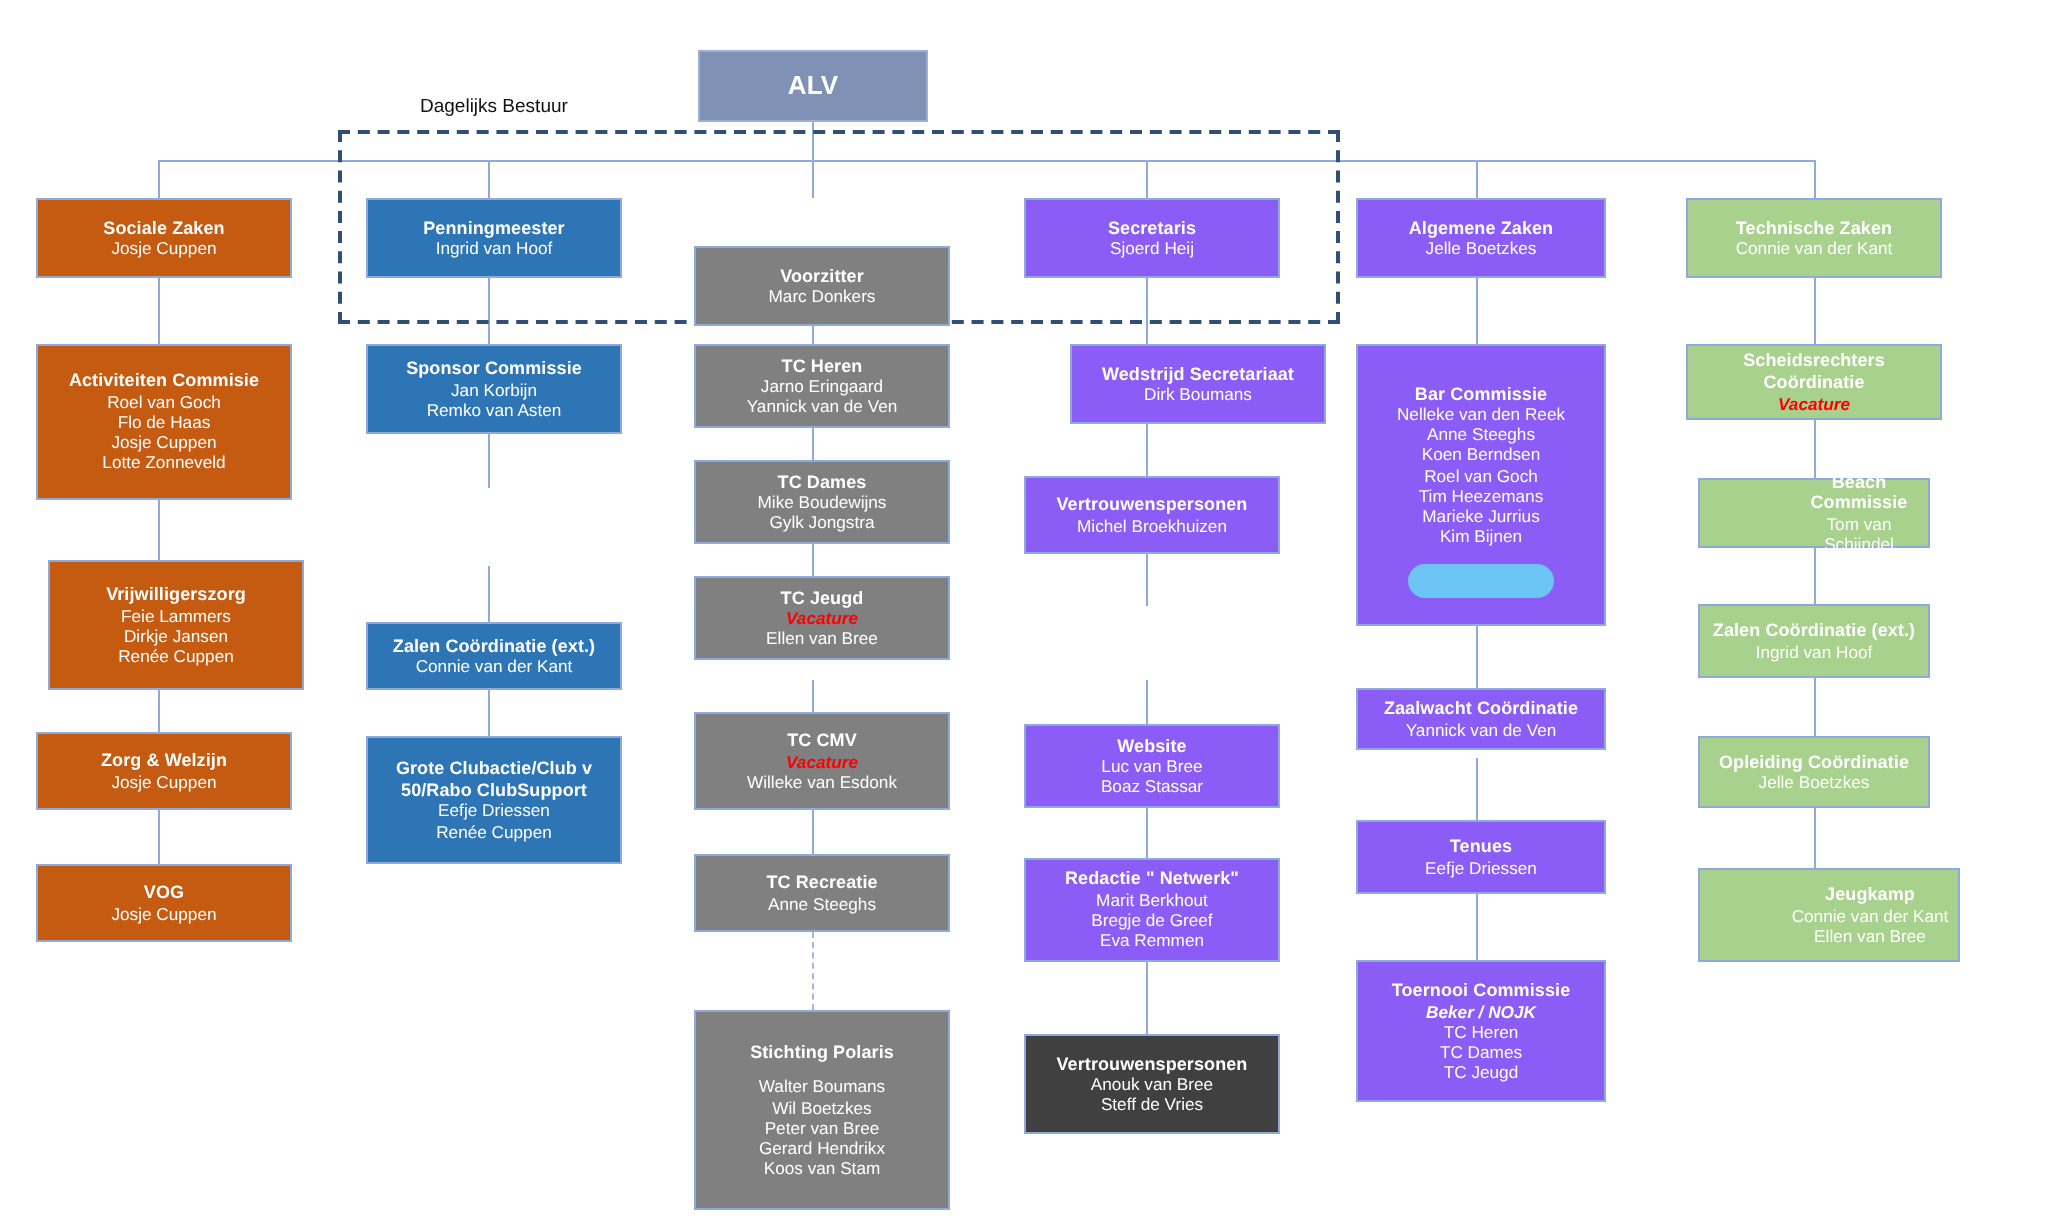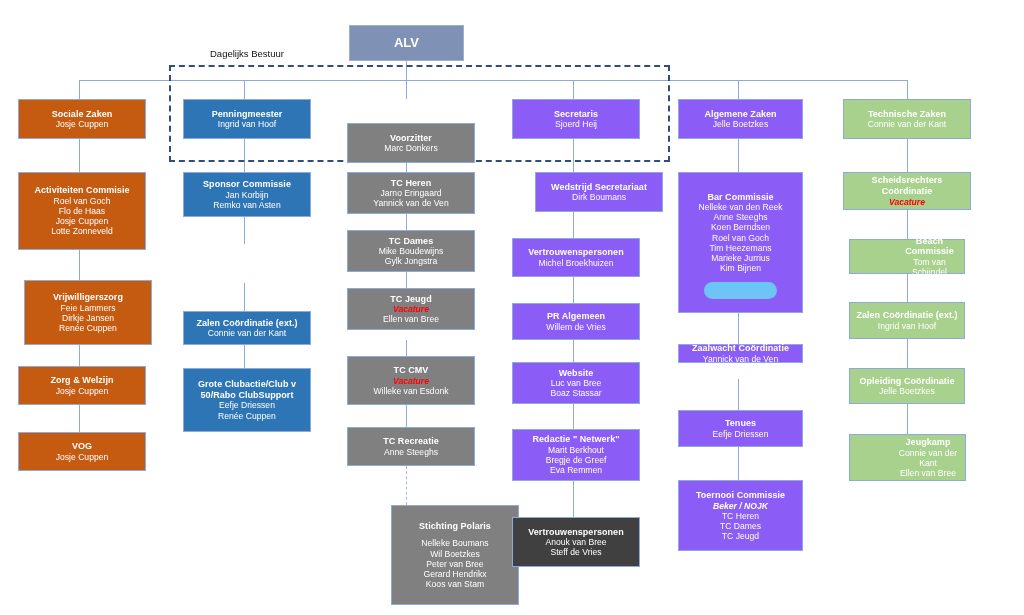--- a/index.html
+++ b/index.html
@@ -268,44 +268,40 @@
     <div class="title">TC CMV</div>
     <div class="vacature">Vacature</div>
     <div class="member">Willeke van Esdonk</div>
   </div>
 
   <div class="node c-gray" style="left:347px; top:427px; width:128px; height:39px;">
     <div class="title">TC Recreatie</div>
     <div class="member">Anne Steeghs</div>
   </div>
 
-  <div class="node c-gray" style="left:347px; top:505px; width:128px; height:100px;margin-left:44px;">
+  <div class="node c-gray" style="left:347px; top:505px; width:128px; height:100px;">
     <div class="title">Stichting Polaris</div>
     <div class="spacer"></div>
-    <div class="member">Nelleke Boumans</div>
+    <div class="member">Walter Boumans</div>
     <div class="member">Wil Boetzkes</div>
     <div class="member">Peter van Bree</div>
     <div class="member">Gerard Hendrikx</div>
     <div class="member">Koos van Stam</div>
   </div>
 
   <div class="node c-gold" style="left:512px; top:172px; width:128px; height:40px;margin-left:23px;">
     <div class="title">Wedstrijd Secretariaat</div>
     <div class="member">Dirk Boumans</div>
   </div>
 
   <div class="node c-gold" style="left:512px; top:238px; width:128px; height:39px;">
     <div class="title">Vertrouwenspersonen</div>
     <div class="member">Michel Broekhuizen</div>
   </div>
 
-  <div class="node c-gold" style="left:512px; top:303px; width:128px; height:37px;">
-    <div class="title">PR Algemeen</div>
-    <div class="member">Willem de Vries</div>
-  </div>
 
   <div class="node c-gold" style="left:512px; top:362px; width:128px; height:42px;">
     <div class="title">Website</div>
     <div class="member">Luc van Bree</div>
     <div class="member">Boaz Stassar</div>
   </div>
 
   <div class="node c-gold" style="left:512px; top:429px; width:128px; height:52px;">
     <div class="title">Redactie " Netwerk"</div>
     <div class="member">Marit Berkhout</div>
@@ -326,21 +322,21 @@
     <div class="member">Koen Berndsen</div>
     <div class="member">Roel van Goch</div>
     <div class="member">Tim Heezemans</div>
     <div class="member">Marieke Jurrius</div>
     <div class="member">Kim Bijnen</div>
     <div class="member">&nbsp;</div>
     <div class="member">Mike Bijsterveld</div>
   </div>
   <div class="redaction" style="left:704px; top:282px; width:73px; height:17px;"></div>
 
-  <div class="node c-ltblue" style="left:678px; top:344px; width:125px; height:19px;">
+  <div class="node c-ltblue" style="left:678px; top:344px; width:125px; height:31px;">
     <div class="title">Zaalwacht Coördinatie</div>
     <div class="member">Yannick van de Ven</div>
   </div>
 
   <div class="node c-ltblue" style="left:678px; top:410px; width:125px; height:37px;">
     <div class="title">Tenues</div>
     <div class="member">Eefje Driessen</div>
   </div>
 
   <div class="node c-ltblue" style="left:678px; top:480px; width:125px; height:71px;">
@@ -364,19 +360,19 @@
   <div class="node c-green" style="left:849px; top:302px; width:116px; height:37px;">
     <div class="title">Zalen Coördinatie (ext.)</div>
     <div class="member">Ingrid van Hoof</div>
   </div>
 
   <div class="node c-green" style="left:849px; top:368px; width:116px; height:36px;">
     <div class="title">Opleiding Coördinatie</div>
     <div class="member">Jelle Boetzkes</div>
   </div>
 
-  <div class="node c-green" style="left:849px; top:434px; width:117px; height:47px;padding-left:44px;">
+  <div class="node c-green" style="left:849px; top:434px; width:131px; height:47px;padding-left:44px;">
     <div class="title">Jeugkamp</div>
     <div class="member">Connie van der Kant</div>
     <div class="member">Ellen van Bree</div>
   </div>
 
 </div>
 
 </body></html>

